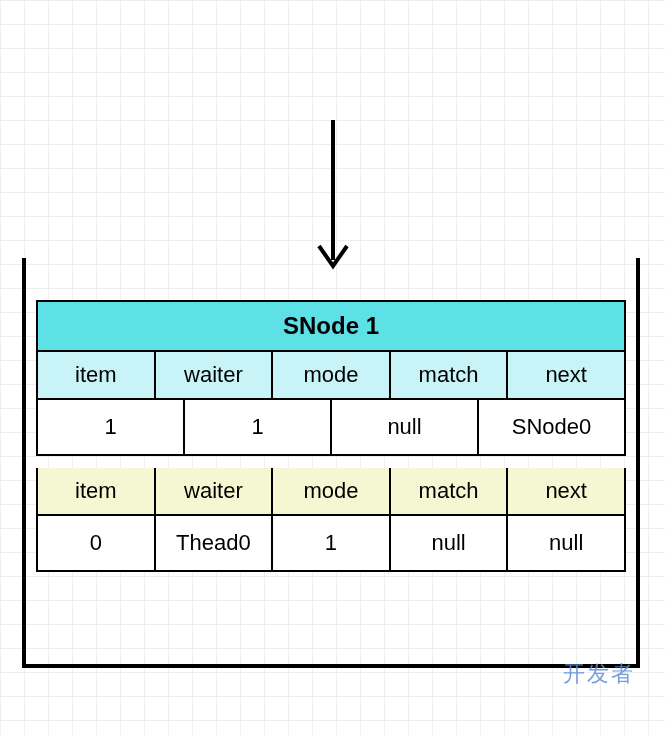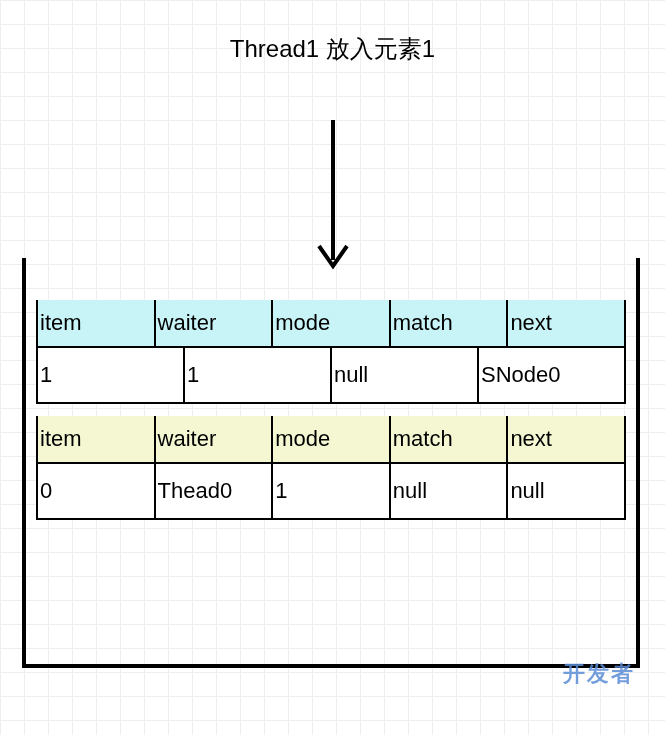--- a/index.html
+++ b/index.html
@@ -52,20 +52,21 @@
   border: 2px solid #000;
 }
 .node1-title { background: #5de0e6; }
 .node0-title { background: #dbe63a; }
 .node-headers, .node-values {
   display: flex;
   border-left: 2px solid #000;
 }
 .node-headers > div, .node-values > div {
   flex: 1;
+  text-align: center;
   font-size: 22px;
   padding: 10px 2px;
   border-right: 2px solid #000;
   border-bottom: 2px solid #000;
   white-space: nowrap;
 }
 .node-values > div {
   background: #fff;
   padding: 14px 2px;
 }
@@ -75,40 +76,40 @@
   position: absolute;
   bottom: 50px;
   right: 30px;
   color: #5b8dd6;
   font-family: Arial, sans-serif;
   font-size: 22px;
   line-height: 1;
   text-align: left;
   opacity: 0.85;
 }
-.watermark .line1 { font-weight: bold; letter-spacing: 2px; margin-left: 48px; }
+.watermark .line1 { font-weight: normal; letter-spacing: 2px; margin-left: 48px; }
 .watermark .line2 { font-weight: bold; }
 </style>
 </head>
 <body>
 
 <div class="caption">
-  <div>Thread1 放入元素1</div>
 </div>
 
 <div class="arrow">
   <svg width="40" height="150" viewBox="0 0 40 150">
     <line x1="20" y1="0" x2="20" y2="140" stroke="#000" stroke-width="4"></line>
     <polyline points="6,126 20,146 34,126" fill="none" stroke="#000" stroke-width="4"></polyline>
   </svg>
 </div>
 
 <div class="stack-container">
 
   <div class="node">
+    <div class="node-title node1-title">SNode 1</div>
     <div class="node-headers node1-headers">
       <div>item</div>
       <div>waiter</div>
       <div>mode</div>
       <div>match</div>
       <div>next</div>
     </div>
     <div class="node-values">
       <div>1</div>
       <div>1</div>

